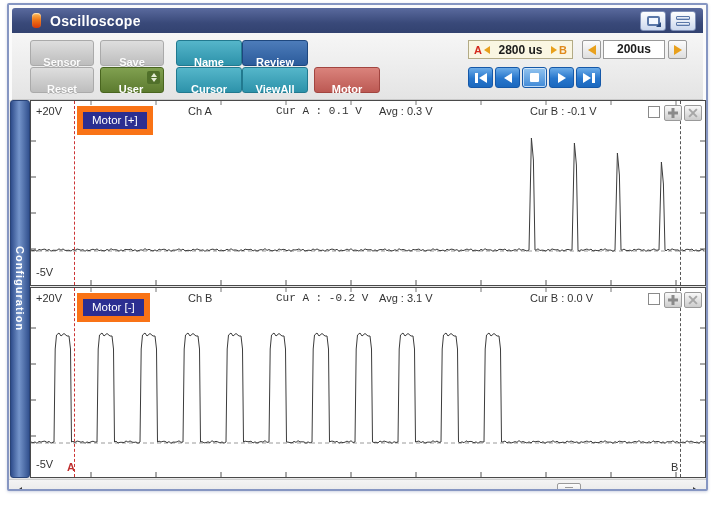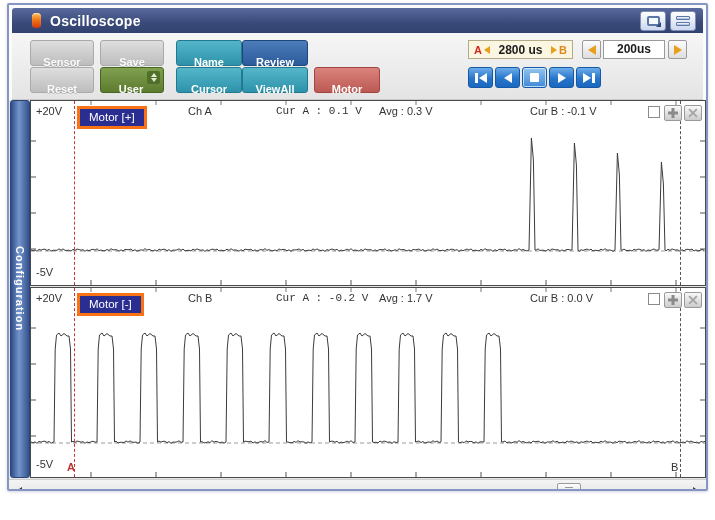--- a/index.html
+++ b/index.html
@@ -79,21 +79,21 @@
   .sidebar span{writing-mode:vertical-rl;color:#fff;font-size:11px;font-weight:bold;letter-spacing:1px;}
 
   .panel{position:absolute;left:21px;width:676px;background:#ffffff;border:1px solid #4a4a4a;}
   .panel.p1{top:0;height:186px;}
   .panel.p2{top:187px;height:191px;}
   .panel svg{position:absolute;left:0;top:0;z-index:1;}
   .hlabel{position:absolute;top:4px;font-size:11px;color:#333;z-index:3;white-space:nowrap;}
   .vmax{left:5px;} .chn{left:157px;} .cura{left:245px;font-family:Liberation Mono, monospace;} .avg{left:348px;} .curb{left:483px;margin-left:16px;}
   .vmin{position:absolute;left:5px;bottom:7px;font-size:11px;color:#333;z-index:3;}
   .badge{position:absolute;left:46px;top:5px;background:#2b2e91;color:#fff;font-size:11.5px;
-    padding:2px 9px 3px;border:3px solid #f97316;z-index:3;cursor:pointer;}
+    padding:2px 9px 3px;border:6px solid #f97316;z-index:3;cursor:pointer;}
   .chk{position:absolute;left:617px;top:5px;width:12px;height:12px;background:#fff;border:1px solid #8a8a8a;z-index:3;cursor:pointer;}
   .sqbtn{position:absolute;top:4px;width:18px;height:16px;border:1px solid #999;border-radius:2px;
     background:linear-gradient(#f9f9f9,#cccccc);z-index:3;cursor:pointer;}
   .plusbtn{left:633px;} .xbtn{left:653px;}
   .plusbtn::before,.plusbtn::after{content:"";position:absolute;left:50%;top:50%;background:#8a8a8a;transform:translate(-50%,-50%);}
   .plusbtn::before{width:10px;height:3px;} .plusbtn::after{width:3px;height:10px;}
   .xbtn::before,.xbtn::after{content:"";position:absolute;left:50%;top:50%;width:11px;height:2px;background:#a6a6a6;}
   .xbtn::before{transform:translate(-50%,-50%) rotate(45deg);}
   .xbtn::after{transform:translate(-50%,-50%) rotate(-45deg);}
   .cursorA{position:absolute;left:43px;top:0;bottom:0;width:0;border-left:1px dashed #cc3333;z-index:2;cursor:ew-resize;}
@@ -270,21 +270,21 @@
           <line x1="645" y1="184" x2="645" y2="189" stroke="#555" stroke-width="1"></line>
           <line x1="0" y1="155" x2="674" y2="155" stroke="#9a9a9a" stroke-width="1" stroke-dasharray="4 3"></line>
           <polyline points="0,154.0 2,154.8 4,153.9 6,155.3 8,153.4 10,154.1 12,153.4 14,153.1 16,154.5 18,153.4 20,155.2 22,154.2 23,154 24.2,61 25.5,47 28,45 30,48 33,45.5 36,48 38,48 39.5,61 40.5,154 42,153.3 44,154.4 46,153.0 48,153.5 50,154.2 52,153.6 54,155.3 56,153.9 58,154.7 60,153.8 62,153.2 64,154.1 66,154 67.2,61 68.5,47 71,45 73,48 76,45.5 79,48 81,48 82.5,61 83.5,154 85,153.2 87,155.0 89,154.3 91,154.3 93,154.6 95,152.9 97,154.2 99,152.9 101,154.1 103,154.4 105,154.0 107,155.3 109,154 110.2,61 111.5,47 114,45 116,48 119,45.5 122,48 124,48 125.5,61 126.5,154 128,153.1 130,154.0 132,153.3 134,153.3 136,154.7 138,153.6 140,155.3 142,154.0 144,154.2 146,153.9 148,152.8 150,154.3 152,154 153.2,61 154.5,47 157,45 159,48 162,45.5 165,48 167,48 168.5,61 169.5,154 171,153.6 173,154.9 175,154.6 177,153.8 179,154.6 181,152.7 183,154.1 185,153.3 187,154.0 189,154.9 191,153.9 193,155.2 195,154 196.2,61 197.5,47 200,45 202,48 205,45.5 208,48 210,48 211.5,61 212.5,154 214,153.1 216,153.6 218,153.7 220,153.2 222,155.0 224,153.8 226,155.1 228,154.1 230,153.6 232,154.1 234,152.6 236,154.4 238,154 239.2,61 240.5,47 243,45 245,48 248,45.5 251,48 253,48 254.5,61 255.5,154 257,154.1 259,154.6 261,154.8 263,153.4 265,154.4 267,152.7 269,153.9 271,153.8 273,153.9 275,155.3 277,153.8 279,155.0 281,154 282.2,61 283.5,47 286,45 288,48 291,45.5 294,48 296,48 297.5,61 298.5,154 300,153.2 302,153.2 304,154.2 306,153.3 308,155.2 310,154.0 312,154.7 314,154.2 316,153.1 318,154.2 320,152.7 322,154.5 324,154 325.2,61 326.5,47 329,45 331,48 334,45.5 337,48 339,48 340.5,61 341.5,154 343,154.5 345,154.2 347,154.9 349,153.0 351,154.2 353,153.0 355,153.7 357,154.4 359,153.8 361,155.4 363,153.7 365,154.5 367,154 368.2,61 369.5,47 372,45 374,48 377,45.5 380,48 382,48 383.5,61 384.5,154 386,153.5 388,153.0 390,154.6 392,153.5 394,155.2 396,154.2 398,154.1 400,154.3 402,152.7 404,154.2 406,153.0 408,154.4 410,154 411.2,61 412.5,47 415,45 417,48 420,45.5 423,48 425,48 426.5,61 427.5,154 429,154.9 431,153.8 433,154.8 435,152.8 437,153.9 439,153.4 441,153.6 443,154.9 445,153.8 447,155.3 449,153.7 451,153.9 453,154 454.2,61 455.5,47 458,45 460,48 463,45.5 466,48 468,48 469.5,61 470.5,154 472,153.9 474,153.0 476,154.9 478,153.8 480,155.0 482,154.4 484,153.6 486,154.3 488,152.6 490,154.2 492,153.5 494,154.3 496,155.0 498,153.8 500,155.0 502,153.1 504,153.8 506,153.4 508,153.3 510,154.8 512,153.7 514,155.3 516,154.0 518,154.0 520,154.0 522,152.7 524,154.3 526,153.2 528,154.7 530,154.6 532,154.1 534,154.9 536,153.0 538,154.2 540,153.0 542,153.7 544,154.5 546,153.8 548,155.4 550,153.7 552,154.4 554,153.6 556,153.0 558,154.2 560,153.1 562,155.0 564,154.2 566,154.6 568,154.6 570,153.1 572,154.3 574,152.7 576,154.1 578,154.1 580,154.1 582,155.3 584,153.6 586,154.7 588,153.1 590,153.5 592,153.9 594,153.3 596,155.1 598,153.9 600,155.0 602,154.1 604,153.4 606,154.1 608,152.6 610,154.4 612,153.7 614,154.6 616,154.9 618,153.7 620,154.8 622,152.8 624,153.9 626,153.5 628,153.6 630,155.0 632,153.8 634,155.3 636,153.7 638,153.8 640,153.8 642,152.8 644,154.5 646,153.4 648,155.0 650,154.5 652,154.1 654,154.6 656,152.8 658,154.1 660,153.1 662,154.0 664,154.7 666,154.0 668,155.3 670,153.4 672,154.2 674,153.3" fill="none" stroke="#3c3c3c" stroke-width="1"></polyline>
         </svg>
       <div class="cursorA" style="left: 43px;"></div>
       <div class="cursorB" style="left: 649px;"></div>
       <span class="hlabel vmax">+20V</span>
       <span class="badge">Motor [-]</span>
       <span class="hlabel chn">Ch B</span>
       <span class="hlabel cura">Cur A : -0.2 V</span>
-      <span class="hlabel avg">Avg : 1.7 V</span>
+      <span class="hlabel avg">Avg : 3.1 V</span>
       <span class="hlabel curb">Cur B : 0.0 V</span>
       <span class="chk"></span>
       <span class="sqbtn plusbtn"></span>
       <span class="sqbtn xbtn"></span>
       <span class="vmin">-5V</span>
       <span class="cla">A</span>
       <span class="clb">B</span>
     </div>
   </div>
 

